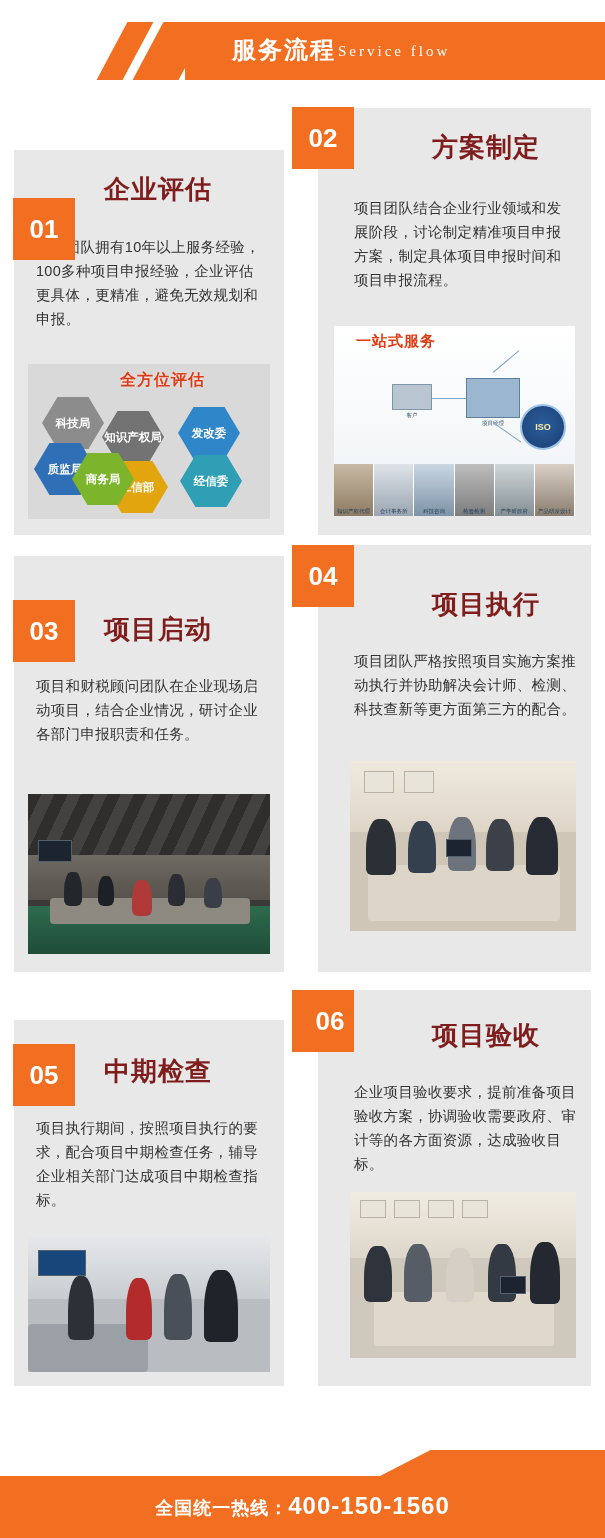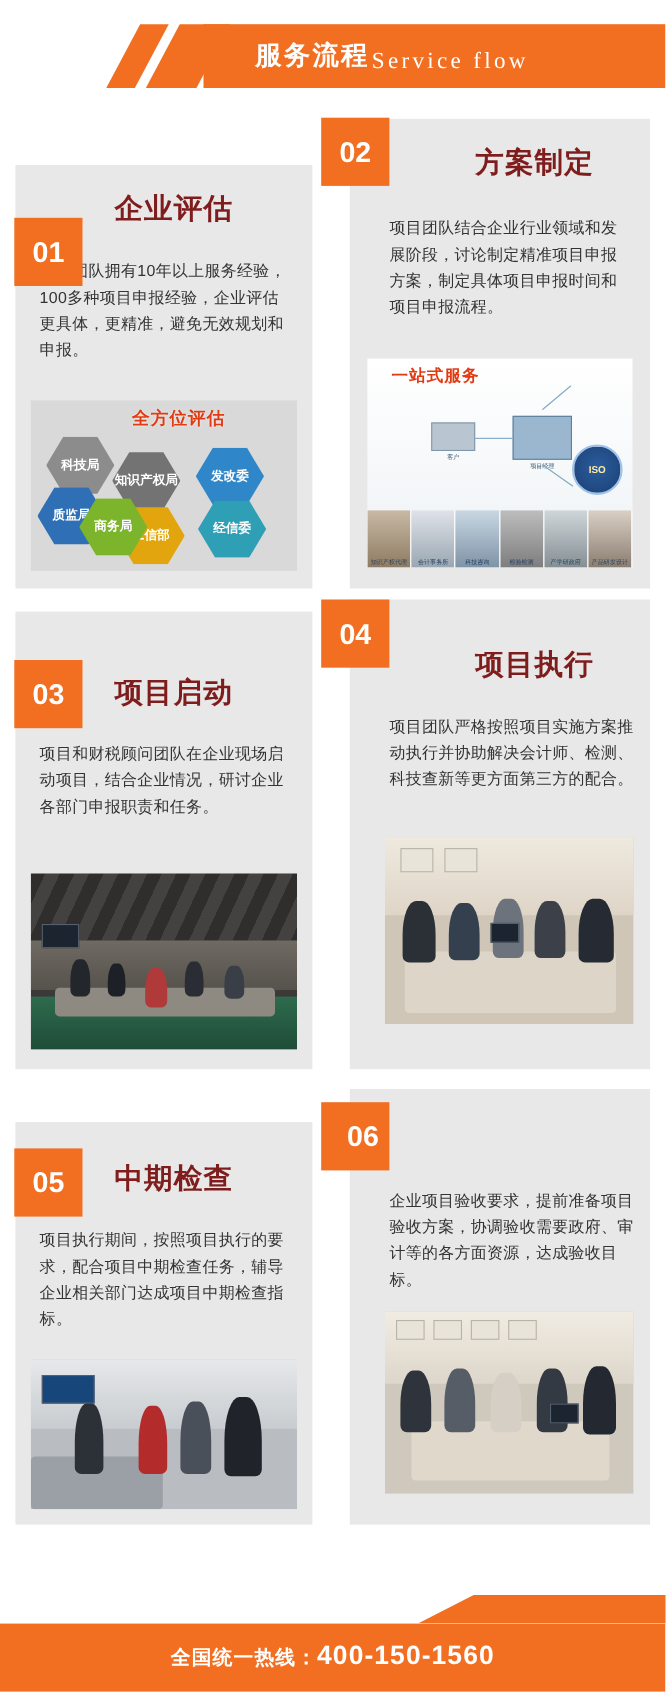--- a/index.html
+++ b/index.html
@@ -26,21 +26,21 @@
   .header-skew-b {
     position: absolute; top: 0; left: 112px; width: 26px; height: 58px;
     background: #f26f21; transform: skewX(-28deg);
   }
   .header-title {
     position: absolute; top: 12px; left: 232px;
     color: #ffffff; font-size: 24px; font-weight: bold; letter-spacing: 2px;
   }
   .header-sub {
     position: absolute; top: 21px; left: 338px;
-    color: #ffffff; font-size: 21px; letter-spacing: 3px;
+    color: #ffffff; font-size: 15px; letter-spacing: 3px;
     font-family: "Liberation Serif", serif;
   }
 
   
   .card {
     position: absolute;
     background: #e8e8e8;
   }
   .num-badge {
     position: absolute;
@@ -290,40 +290,41 @@
         <div class="ph-person" style="left:98px; top:42px; width:26px; height:62px; background:#b42b2b;"></div>
         <div class="ph-person" style="left:136px; top:38px; width:28px; height:66px; background:#4a5059;"></div>
         <div class="ph-person" style="left:176px; top:34px; width:34px; height:72px; background:#20242a;"></div>
       </div>
     </div>
 
     <div class="num-badge" style="left:-1px; top:24px;">05</div>
   </div>
 
   <div class="card" style="left:318px; top:990px; width:273px; height:396px;">
+    <div class="card-title" style="left:114px; top:28px;">项目验收</div>
     <div class="card-text" style="left:36px; top:90px; width:222px;">企业项目验收要求，提前准备项目验收方案，协调验收需要政府、审计等的各方面资源，达成验收目标。</div>
 
     <div class="photo" style="left:32px; top:202px; width:226px; height:166px;">
       <div class="ph-room" style="background:#cfc9bd;">
         <div class="ph-wall" style="top:0; height:40%; background:linear-gradient(#f1ece3,#ddd6ca);"></div>
         <div class="ph-frame" style="left:10px; top:8px; width:26px; height:18px;"></div>
         <div class="ph-frame" style="left:44px; top:8px; width:26px; height:18px;"></div>
         <div class="ph-frame" style="left:78px; top:8px; width:26px; height:18px;"></div>
         <div class="ph-frame" style="left:112px; top:8px; width:26px; height:18px;"></div>
         <div class="ph-table" style="left:24px; top:100px; width:180px; height:54px; background:#e0d8ca;"></div>
         <div class="ph-person" style="left:14px; top:54px; width:28px; height:56px; background:#2f343c;"></div>
         <div class="ph-person" style="left:54px; top:52px; width:28px; height:58px; background:#575d66;"></div>
         <div class="ph-person" style="left:96px; top:56px; width:28px; height:54px; background:#d6cfc6;"></div>
         <div class="ph-person" style="left:138px; top:52px; width:28px; height:58px; background:#343a43;"></div>
         <div class="ph-person" style="left:180px; top:50px; width:30px; height:62px; background:#232831;"></div>
         <div class="ph-mon" style="left:150px; top:84px; width:26px; height:18px;"></div>
       </div>
     </div>
 
-    <div class="num-badge" style="left:-26px; top:12px;padding-left:14px;">06</div>
+    <div class="num-badge" style="left:-26px; top:0px;padding-left:14px;">06</div>
   </div>
 
   <div class="footer">
     <div class="footer-notch"></div>
     <div class="footer-diag"></div>
     <div class="footer-bar"></div>
     <div class="footer-text">
       <span>全国统一热线：</span><span class="footer-phone">400-150-1560</span>
     </div>
   </div>

